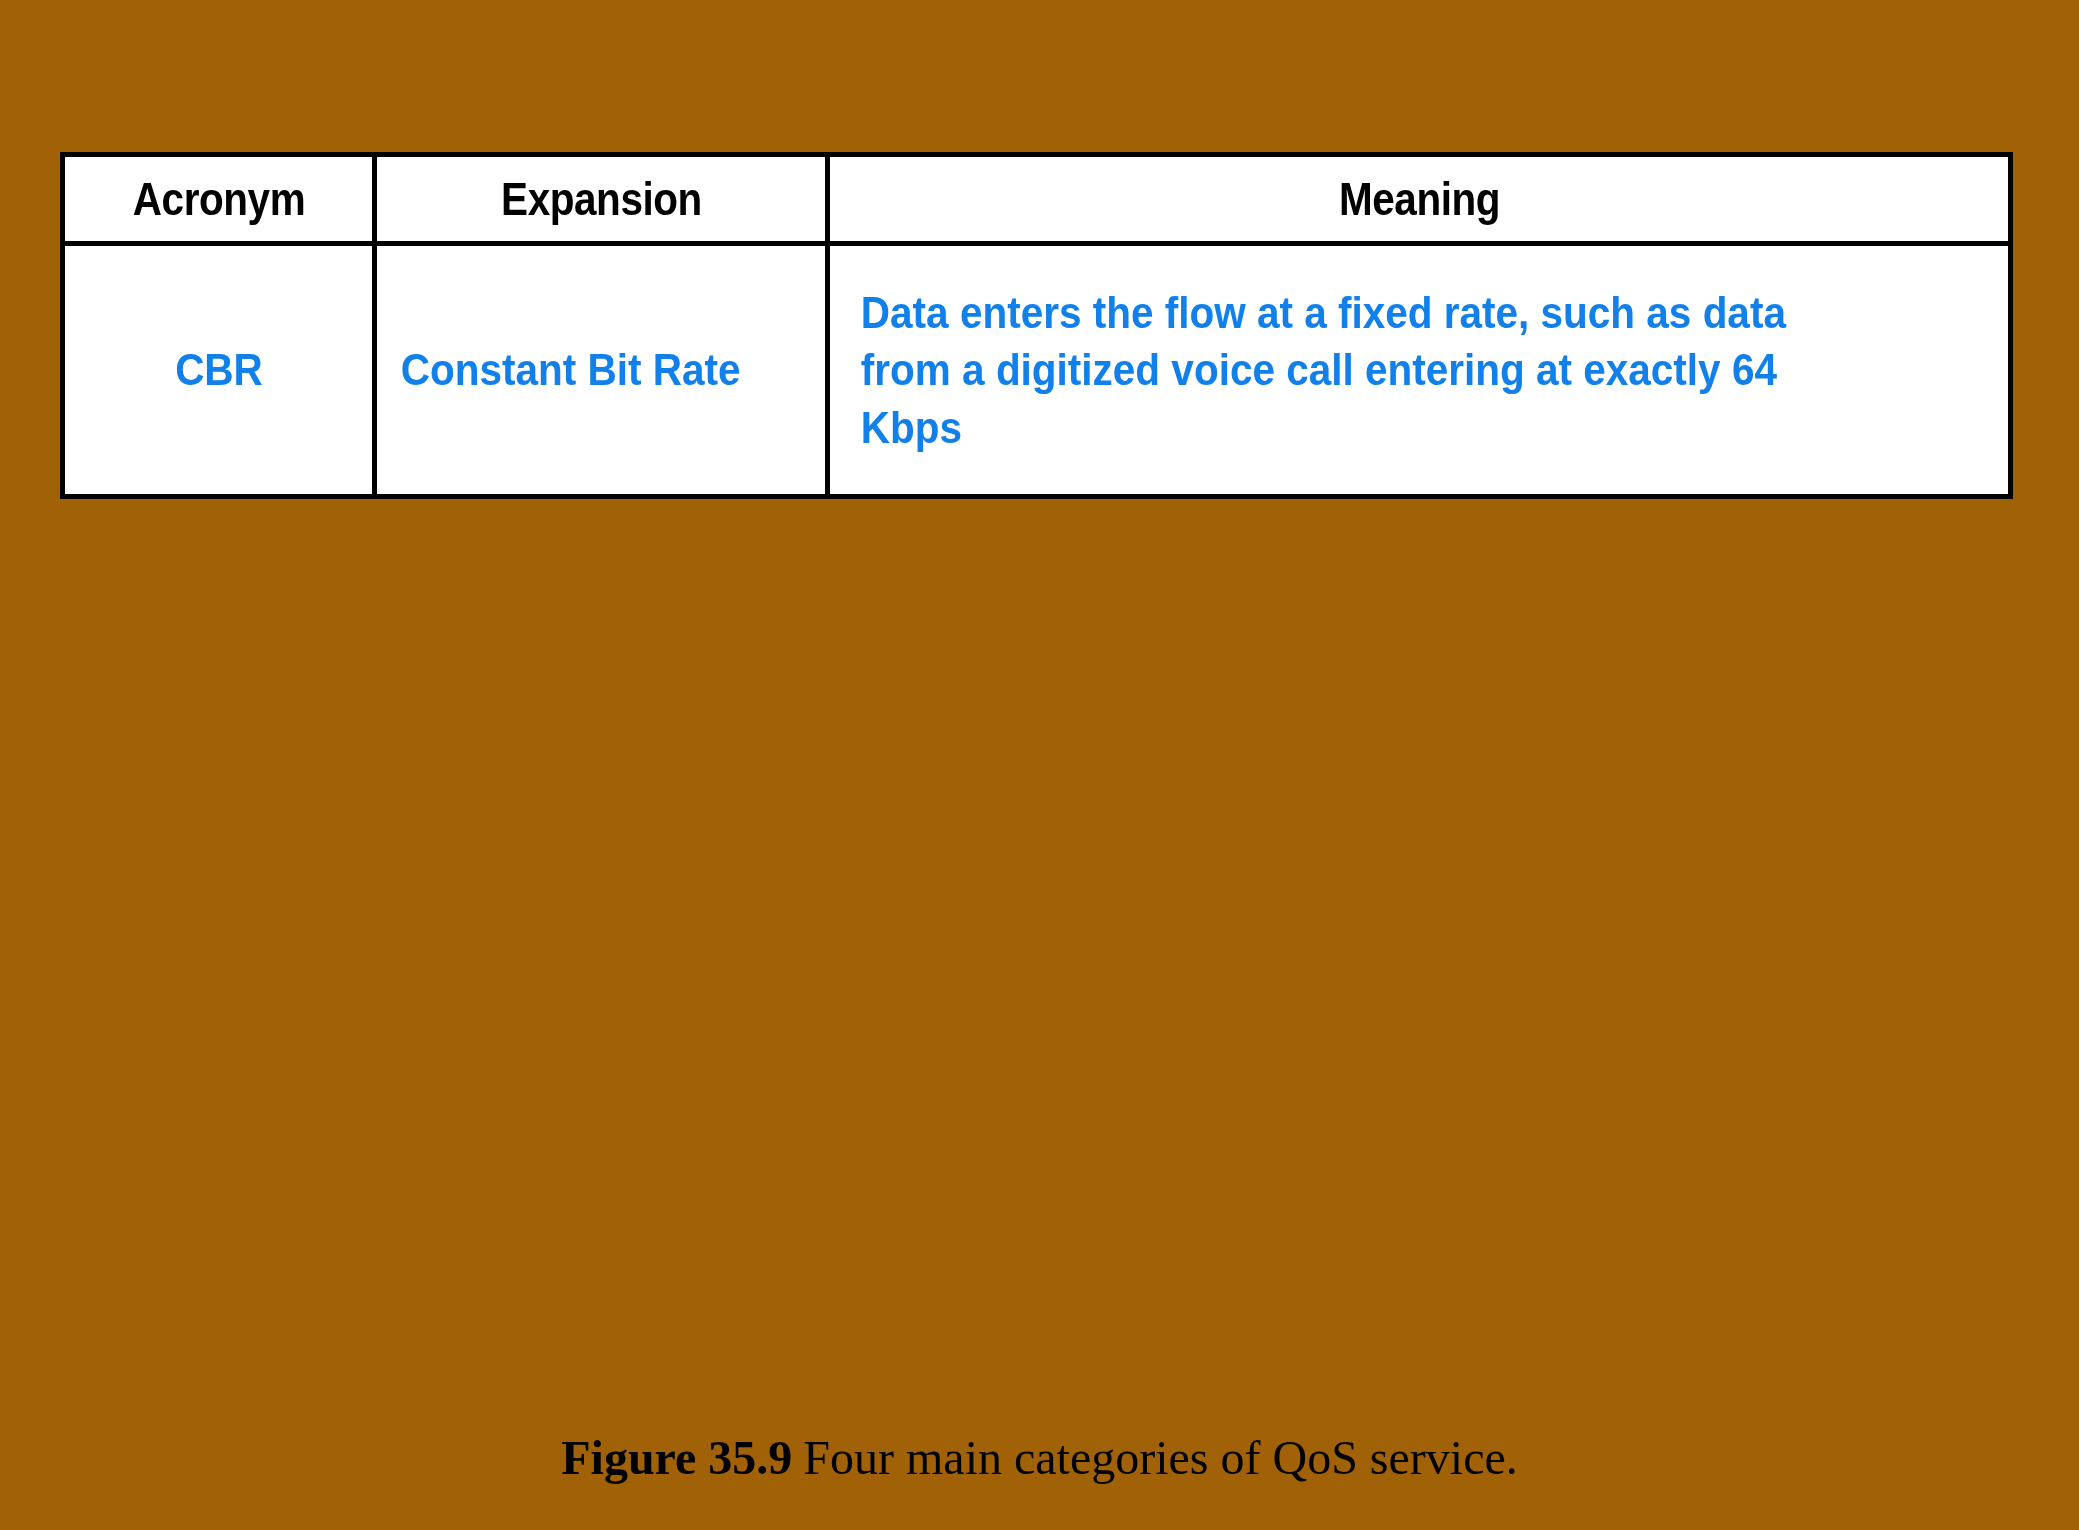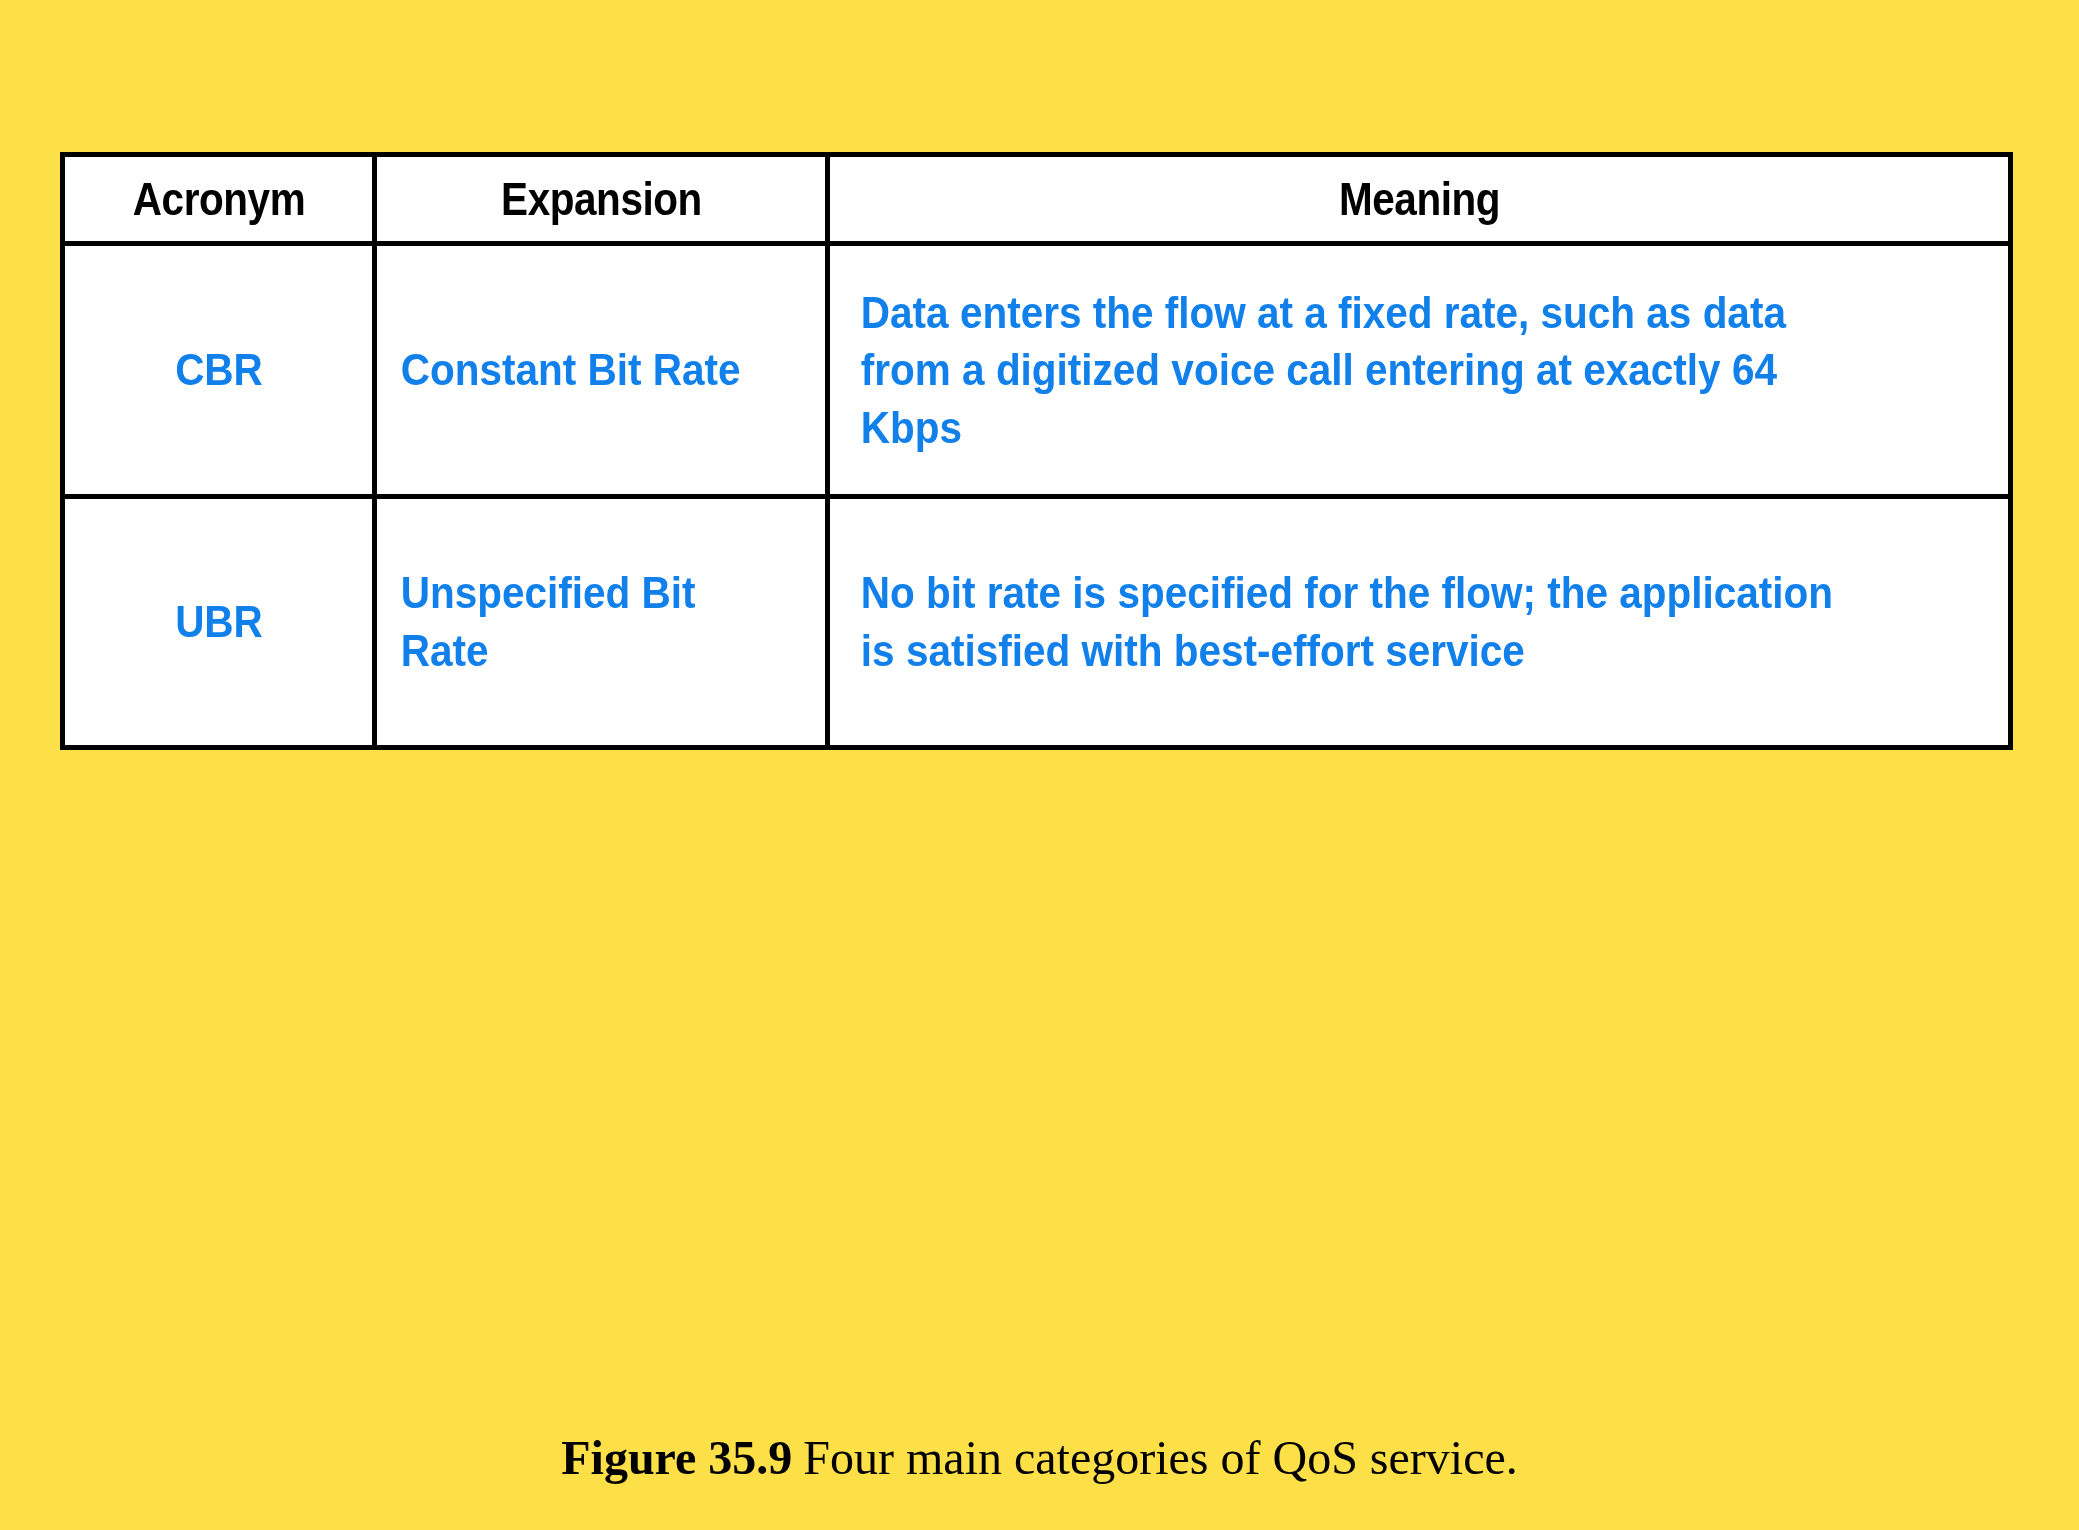--- a/index.html
+++ b/index.html
@@ -14,21 +14,21 @@
     position: relative;
     overflow: hidden;
   }
 
   #figure-root {
     position: absolute;
     left: 0;
     top: 0;
     width: 2079px;
     height: 1530px;
-    background: #fde047;
+    background: #a16207;
   }
 
   
   #qos-table {
     position: absolute;
     left: 60px;
     top: 152px;
     width: 1948px;
     border-collapse: collapse;
     table-layout: fixed;
@@ -142,27 +142,20 @@
       <tr class="row-cbr">
         <td class="cell-acronym">CBR</td>
         <td class="cell-expansion">Constant Bit Rate</td>
         <td class="cell-meaning">
             <span class="meaning-inner">Data enters the flow at a fixed rate, such as data from a digitized voice call entering at exactly 64 Kbps</span>
           </td>
       </tr>
 
 
 
-      <tr class="row-ubr">
-        <td class="cell-acronym">UBR</td>
-        <td class="cell-expansion">Unspecified Bit Rate</td>
-        <td class="cell-meaning">
-            <span class="meaning-inner">No bit rate is specified for the flow; the application is satisfied with best-effort service</span>
-          </td>
-      </tr>
 
     </tbody>
   </table>
 
   <div id="figure-caption">
     <span class="cap-label">Figure 35.9</span><span class="cap-text">Four main categories of QoS service.</span>
   </div>
 
 </div>
 

